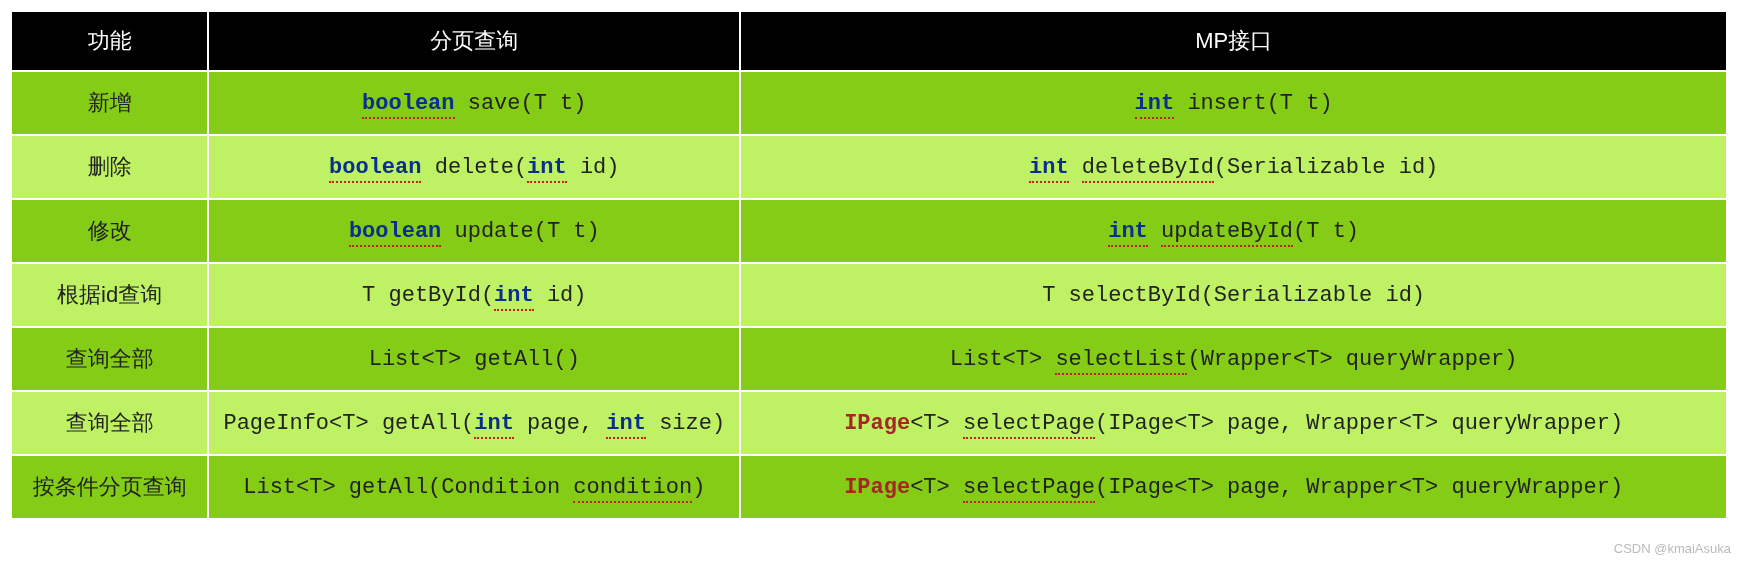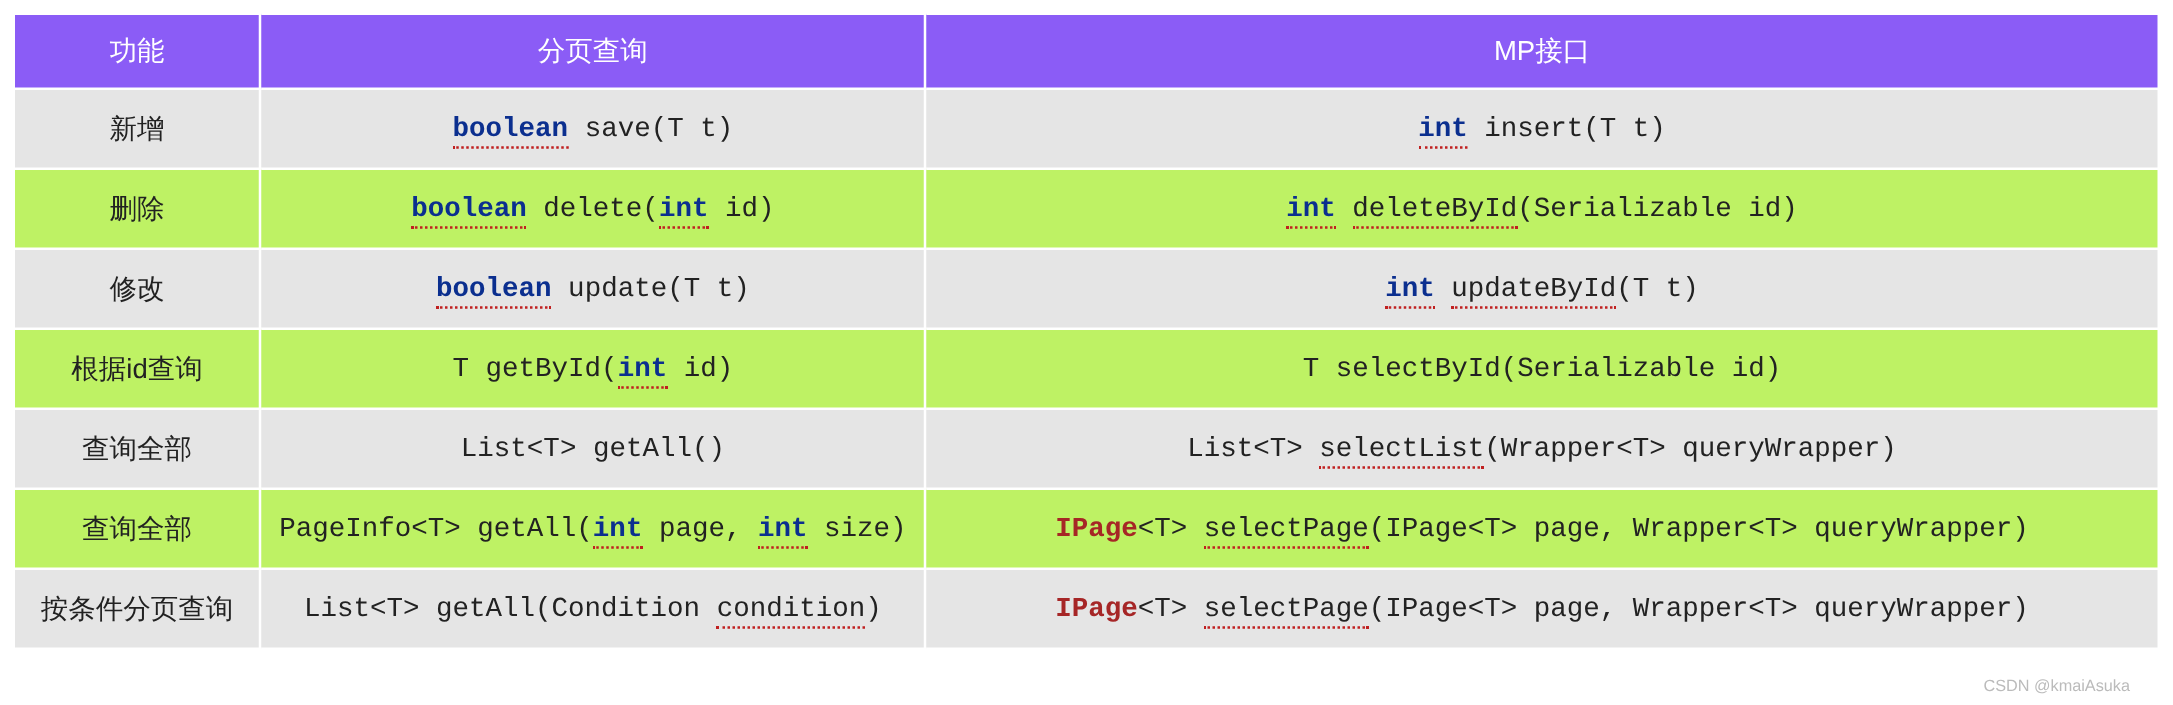--- a/index.html
+++ b/index.html
@@ -10,59 +10,59 @@
   }
   table {
     border-collapse: collapse;
     width: 100%;
     table-layout: fixed;
   }
   col.c1 { width: 11.5%; }
   col.c2 { width: 31%; }
   col.c3 { width: 57.5%; }
   th {
-    background: #8b5cf6;
+    background: #000000;
     color: #ffffff;
     font-weight: normal;
     font-size: 22px;
     padding: 14px 8px;
     text-align: center;
     border: 2px solid #ffffff;
   }
   td {
     font-size: 22px;
     padding: 16px 8px;
     text-align: center;
     border: 2px solid #ffffff;
     color: #222222;
     font-family: Consolas, "Courier New", monospace;
   }
   td.func {
     font-family: "Microsoft YaHei", "SimSun", sans-serif;
   }
-  tr.odd td  { background: #e5e5e5; }
+  tr.odd td  { background: #84cc16; }
   tr.even td { background: #bef264; }
   .kw-blue {
     color: #0b2f8f;
     font-weight: bold;
     border-bottom: 2px dotted #c02020;
     padding-bottom: 1px;
   }
   .kw-red {
     color: #a62626;
     font-weight: bold;
   }
   .squig {
     border-bottom: 2px dotted #c02020;
     padding-bottom: 1px;
   }
   .bold { font-weight: normal; }
   .watermark {
     position: fixed;
-    right: 34px;
+    right: 7px;
     bottom: 8px;
     font-size: 13px;
     color: #bbbbbb;
     font-family: Arial, sans-serif;
   }
 </style>
 </head>
 <body>
 
 <table>

